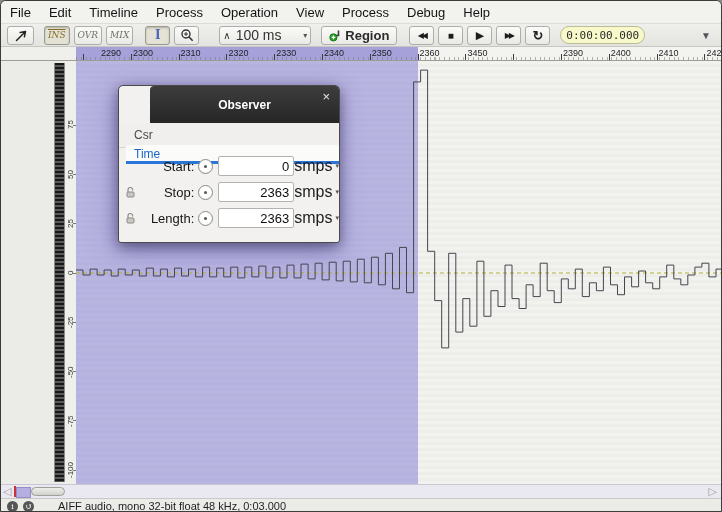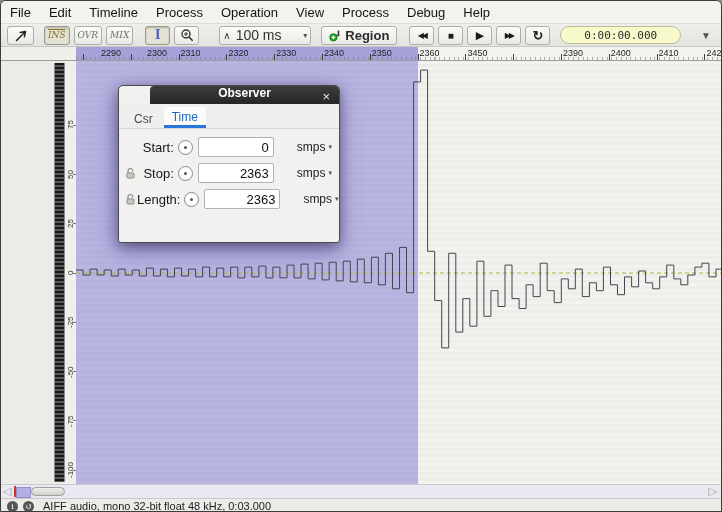--- a/index.html
+++ b/index.html
@@ -17,21 +17,21 @@
   .tbtn{height:19px;min-width:25px;border:1px solid #adada9;border-radius:3px;
         background:linear-gradient(#fbfbf9,#e9e9e5);display:flex;align-items:center;justify-content:center;
         font-size:11px;color:#333;padding:0 3px;box-sizing:border-box;}
   .tbtn.checked{background:#e4e2d4;box-shadow:inset 0 1px 2px rgba(0,0,0,.22);border-color:#9a9a8e;}
   .mode-label{font-family:"DejaVu Serif",serif;font-style:italic;font-size:9px;color:#6f6f6b;}
   .mode-label.ins{color:#84722c;text-decoration:overline;}
   .ibeam{font-family:"DejaVu Serif",serif;font-weight:bold;font-size:12px;color:#4f63b8;}
   .zoom-combo{width:92px;justify-content:flex-start;gap:5px;}
   .combo-caret{margin-left:auto;font-size:8px;color:#555;}
   .time-pill{height:16px;border-radius:9px;background:#f7f9cb;border:1px solid #bcbc96;
-             padding:0 23px;font-family:"DejaVu Sans Mono",monospace;font-size:11px;color:#2a2a2a;
+             padding:0 5px;font-family:"DejaVu Sans Mono",monospace;font-size:11px;color:#2a2a2a;
              display:flex;align-items:center;margin-left:6px;}
   .overflow{margin-left:auto;margin-right:10px;color:#55555a;font-size:10px;}
   .glyph-sm{font-size:8px;letter-spacing:-2px;color:#1c1c1c;}
   
   .ruler-corner{position:absolute;left:0;top:46px;width:75px;height:14px;background:#efefeb;
                 border-bottom:1px solid #9d9d99;box-sizing:border-box;}
   .time-ruler{position:absolute;left:75px;top:46px;width:647px;height:14px;background:#f3f3ef;
               border-bottom:1px solid #9d9d99;box-sizing:border-box;overflow:hidden;}
   .time-ruler-sel{position:absolute;left:0;top:0;width:342px;height:14px;background:#a6a1d9;}
   .minor-ticks{position:absolute;left:0;right:0;bottom:0;height:3px;
@@ -76,39 +76,39 @@
   
   .statusbar{position:absolute;left:0;top:497px;width:100%;height:15px;background:#ebebe8;
              border-top:1px solid #c9c9c5;display:flex;align-items:center;gap:5px;padding-left:6px;
              box-sizing:border-box;font-size:11px;color:#1f1f1f;}
   .sicon{width:11px;height:11px;border-radius:50%;background:#565656;color:#fff;font-size:8px;
          display:flex;align-items:center;justify-content:center;flex:0 0 auto;font-family:"DejaVu Serif",serif;}
   
   .dialog{position:absolute;left:117px;top:84px;width:220px;height:156px;background:#f2f1ef;
           border:1px solid #4a4a4a;border-radius:5px 5px 3px 3px;z-index:20;
           box-shadow:0 4px 14px rgba(30,30,60,.55),-4px 8px 28px rgba(80,70,160,.35);}
-  .dialog-title{height:18px;background:linear-gradient(#3d3d3d,#262626);border-radius:4px 4px 0 0;
-                display:flex;justify-content:center;color:#fff;font-size:12px;font-weight:bold;
+  .dialog-title{height:37px;background:linear-gradient(#3d3d3d,#262626);border-radius:4px 4px 0 0;
+                display:flex;align-items:center;justify-content:center;color:#fff;font-size:12px;font-weight:bold;
                 position:relative;margin-left:31px;}
   .dialog-close{position:absolute;right:9px;top:3px;color:#e8e8e8;font-size:13px;font-weight:normal;}
   .tabrow{height:25px;display:flex;align-items:stretch;padding:3px 0 0 7px;gap:3px;background:#f0efed;
-          border-bottom:1px solid #d8d7d4;box-sizing:border-box;}
+          border-bottom:1px solid #d8d7d4;box-sizing:border-box;flex-direction:column;}
   .tab{padding:2px 8px 0 8px;font-size:12px;color:#4a4a4a;display:flex;align-items:center;}
   .tab.active{color:#1a66c8;background:#fbfbfa;border-bottom:3px solid #2a76d8;border-radius:2px 2px 0 0;}
   .obs-rows{padding-top:7px;display:flex;flex-direction:column;gap:4px;}
-  .obs-row{display:flex;align-items:center;height:22px;padding-right:7px;}
+  .obs-row{display:flex;align-items:center;height:22px;padding-right:0;}
   .obs-lock{width:12px;margin-left:6px;flex:0 0 auto;display:flex;}
   .obs-label{flex:1;text-align:right;font-size:13px;color:#151515;}
   .obs-circle{width:13px;height:13px;border:1px solid #8a8a86;border-radius:50%;margin:0 5px 0 4px;
               background:radial-gradient(circle at 50% 42%,#ffffff 55%,#e6e6e2);position:relative;flex:0 0 auto;}
   .obs-circle::after{content:"";position:absolute;left:5px;top:5px;width:3px;height:3px;border-radius:50%;background:#5a5a5a;}
   .obs-entry{width:76px;height:20px;background:#fff;border:1px solid #b2b2ae;border-radius:2px;
              display:flex;align-items:center;justify-content:flex-end;padding-right:4px;font-size:13px;color:#0d0d0d;
              box-sizing:border-box;flex:0 0 auto;}
-  .obs-unit{font-size:12px;color:#1c1c1c;margin-left:23px;flex:0 0 auto;}
+  .obs-unit{font-size:16px;color:#1c1c1c;margin-left:0;flex:0 0 auto;}
   .obs-caret{font-size:7px;color:#555;margin-left:3px;flex:0 0 auto;}
 </style>
 </head>
 <body>
 
 <div id="app">
 
   <div class="menubar">
     <span class="menu-item">File</span>
     <span class="menu-item">Edit</span>
@@ -188,21 +188,21 @@
   </div>
 
   <div class="ruler-corner"></div>
   <div class="time-ruler">
     <div class="time-ruler-sel" style="background: rgb(166, 161, 217);"></div>
     <div class="minor-ticks"></div>
     <div id="time-ruler-labels">
         <div class="major-tick" style="left: 7px;"></div>
         <span class="ruler-label" style="left: 25px;">2290</span>
         <div class="major-tick" style="left: 54.8px;"></div>
-        <span class="ruler-label" style="left: 71px;">2300</span>
+        <span class="ruler-label" style="left: 57px;">2300</span>
         <div class="major-tick" style="left: 102.6px;"></div>
         <span class="ruler-label" style="left: 104.6px;">2310</span>
         <div class="major-tick" style="left: 150.4px;"></div>
         <span class="ruler-label" style="left: 152.4px;">2320</span>
         <div class="major-tick" style="left: 198.2px;"></div>
         <span class="ruler-label" style="left: 200.2px;">2330</span>
         <div class="major-tick" style="left: 246px;"></div>
         <span class="ruler-label" style="left: 248px;">2340</span>
         <div class="major-tick" style="left: 293.8px;"></div>
         <span class="ruler-label" style="left: 295.8px;">2350</span>
@@ -309,16 +309,16 @@
     <span class="scroll-arrow" style="left:2px;">◁</span>
     <div class="play-marker"></div>
     <div class="sel-overview"></div>
     <div class="scroll-thumb"></div>
     <span class="scroll-arrow" style="right:4px;">▷</span>
   </div>
 
   <div class="statusbar">
     <span class="sicon">i</span>
     <span class="sicon">↺</span>
-    <span style="margin-left:4px;">AIFF audio, mono 32-bit float 48 kHz, 0:03.000</span>
+    <span style="margin-left:19px;">AIFF audio, mono 32-bit float 48 kHz, 0:03.000</span>
   </div>
 
 </div>
 
 </body></html>

